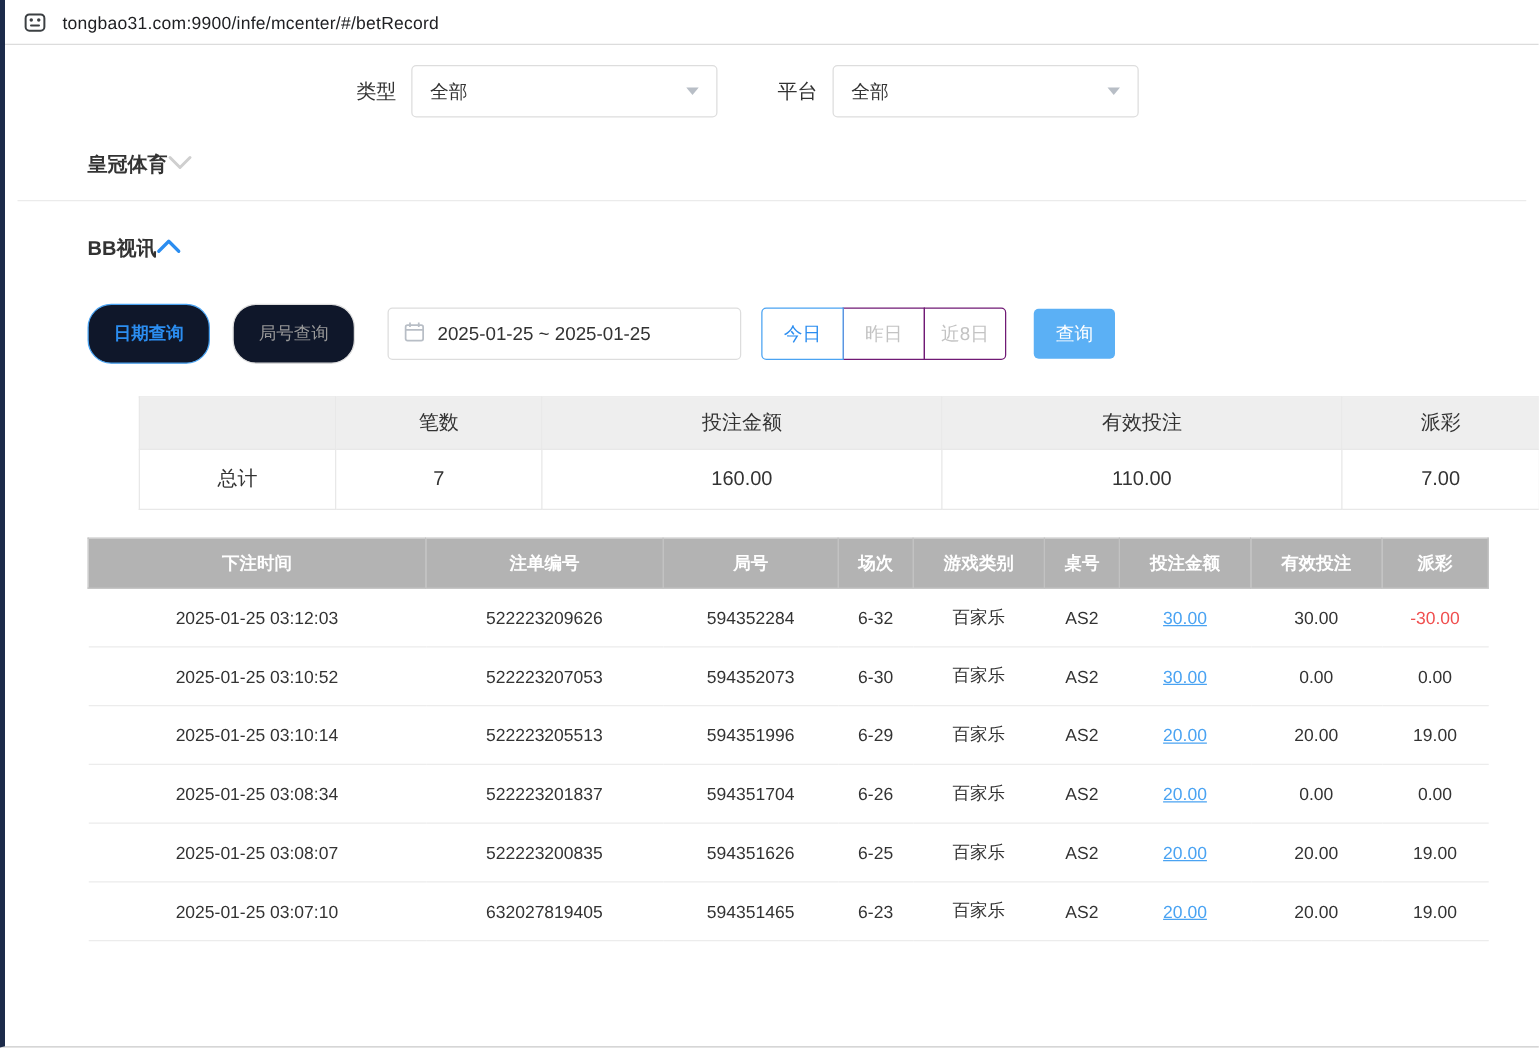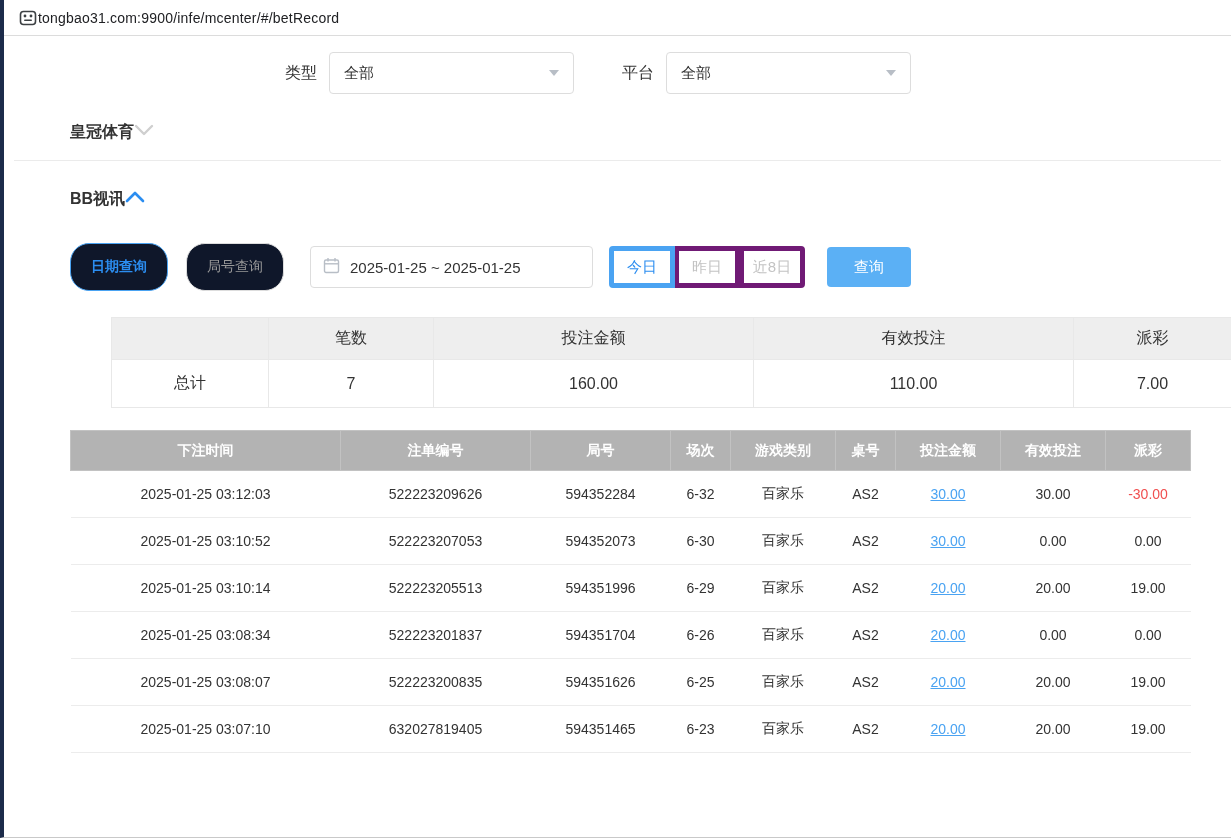--- a/index.html
+++ b/index.html
@@ -10,21 +10,21 @@
     border-left:4px solid #1c2b4a;
     border-bottom:1px solid #c9c9c9;
     font-family:"Liberation Sans","DejaVu Sans",sans-serif;
     color:#333;
     overflow:hidden;
   }
 
   
   .addr-bar {
     height:36px;
-    display:flex; align-items:center; gap:0;
+    display:flex; align-items:center; gap:12px;
     padding:0 14px;
     border-bottom:1px solid #dcdcdc;
     background:#fff;
   }
   .addr-icon { width:20px; height:20px; display:flex; align-items:center; justify-content:center; }
   .addr-url { font-size:14px; color:#202124; letter-spacing:.2px; }
 
   
   .page { padding:12px 41px 0 66px; }
 
@@ -65,32 +65,32 @@
     margin-left:26px; width:283px; height:42px;
     border:1px solid #ddd; border-radius:4px;
     display:flex; align-items:center; gap:10px;
     padding:16px 12px; font-size:15px; color:#333;
     background:#fff; cursor:pointer;
   }
 
   .segment { display:flex; margin-left:16px; }
   .seg-btn {
     width:66px; height:42px;
-    border:5px solid #701a75; background:#fff;
+    border:1px solid #701a75; background:#fff;
     font-size:15px; color:#c3c3c3;
     display:flex; align-items:center; justify-content:center;
     cursor:pointer;
   }
   .seg-btn + .seg-btn { margin-left:-1px; }
   .seg-btn.first { border-radius:4px 0 0 4px; }
   .seg-btn.last  { border-radius:0 4px 4px 0; }
   .seg-btn.active { border-color:#4aa3f2; color:#2b8df0; position:relative; z-index:2; }
 
   .search-btn {
-    margin-left:22px; width:84px; height:40px;
+    margin-left:22px; width:65px; height:40px;
     background:#5bb0f5; color:#fff; border:none; border-radius:4px;
     font-size:15px; cursor:pointer;
     font-family:Liberation Mono, monospace;
   }
 
   
   table { border-collapse:collapse; table-layout:fixed; }
   .summary-table { width:1120px; margin-top:26px; text-align:center; font-size:16px;margin-left:41px; }
   .summary-table th, .summary-table td { border:1px solid #e8e8e8; }
   .summary-table thead th { background:#eee; height:42px; font-weight:normal; color:#333; }

